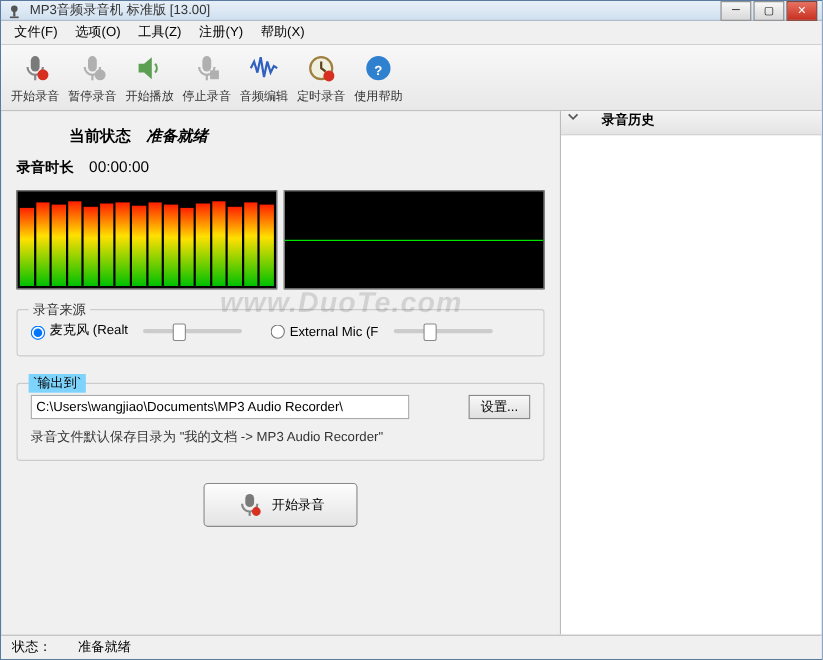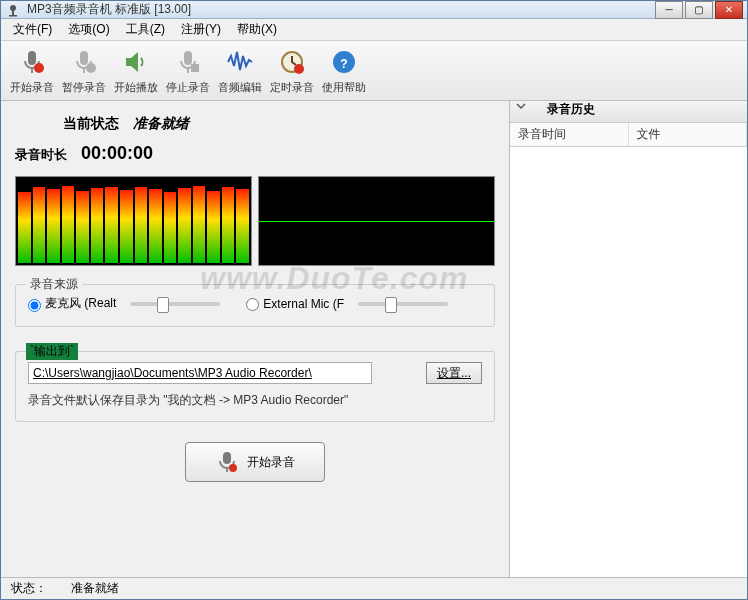--- a/index.html
+++ b/index.html
@@ -23,40 +23,40 @@
 
 .body-area { flex: 1; display: flex; overflow: hidden; }
 
 .main-panel { flex: 1; padding: 10px 14px; display: flex; flex-direction: column; gap: 6px; }
 
 .state-line { display: flex; align-items: baseline; gap: 14px; margin-top: 4px; margin-left: 48px; }
 .state-label { font-weight: bold; font-size: 14px; }
 .state-value { font-weight: bold; font-style: italic; font-size: 14px; }
 .time-line { display: flex; align-items: baseline; gap: 14px; margin-top: 4px; text-align: right; }
 .time-label { font-weight: bold; font-size: 13px; }
-.time-value { font-weight: bold; font-size: 18px; }
+.time-value { font-weight: normal; font-size: 14px; }
 
 .vis-row { display: flex; gap: 6px; margin-top: 6px; }
 .vis-box { flex:1; height: 90px; background: #000; border: 1px solid #888; position: relative; overflow: hidden; }
 .eq-bars { display:flex; height:100%; align-items:flex-end; gap:2px; padding:2px; }
 .eq-bar { flex:1; background: linear-gradient(to top, #00c000 0%, #ffe000 60%, #ff2000 100%); }
 .wave-line { position:absolute; left:0; right:0; top:50%; height:1px; background:#00ff00; }
 
-.watermark { position: absolute; top: 260px; left: 200px; color: rgba(0,0,0,0.12); font-size: 32px; font-style: italic; font-weight: bold; letter-spacing: 1px; pointer-events: none; }
+.watermark { position: absolute; top: 260px; left: 200px; color: rgba(0,0,0,0.12); font-size: 26px; font-style: italic; font-weight: bold; letter-spacing: 1px; pointer-events: none; }
 
 .source-group { margin-top: 12px; border: 1px solid #ccc; border-radius: 3px; padding: 10px 12px 14px; position: relative; }
 .source-group .legend { position: absolute; top: -9px; left: 10px; background: #f0f0f0; padding: 0 4px; color:#333;text-align:center; }
 .source-row { display: flex; align-items: center; gap: 8px; }
 .radio-wrap { display:flex; align-items:flex-end; gap:4px; }
 .slider { width: 90px; height: 4px; background:#ccc; border-radius:2px; position:relative; margin: 0 18px 0 6px; }
 .slider::after { content:""; position:absolute; top:-5px; left:30%; width:10px; height:14px; background:#fff; border:1px solid #888; border-radius:2px; }
 
 .output-group { margin-top: 18px; border: 1px solid #ccc; border-radius: 3px; padding: 10px 12px 12px; position: relative; }
-.output-group .legend { position: absolute; top: -9px; left: 10px; background: #15803d; padding: 0 4px; }
-.path-row { display:flex; gap:6px; align-items:center;text-decoration:underline; }
+.output-group .legend { position: absolute; top: -9px; left: 10px; background: #7dd3fc; padding: 0 4px; }
+.path-row { display:flex; gap:6px; align-items:center; }
 .path-input { flex:1; height: 22px; border:1px solid #aaa; background:#fff; padding: 0 4px; }
 .set-btn { height:22px; padding: 0 10px; border:1px solid #888; background:linear-gradient(#f8f8f8,#e0e0e0); cursor:pointer;margin-left:48px; }
 .hint { margin-top: 8px; color:#333; }
 
 .big-record { margin: 14px auto 0; width: 140px; height: 40px; border:1px solid #888; border-radius:4px; background:linear-gradient(#fdfdfd,#e4e4e4); display:flex; align-items:center; justify-content:center; gap:8px; cursor:pointer; font-size:13px; }
 .big-record .mic-icon { width:24px; height:24px; }
 
 .side-panel { width: 238px; border-left: 1px solid #bbb; background: #fff; display:flex; flex-direction:column; }
 .side-header { height: 22px; background: linear-gradient(#f4f4f4,#e4e4e4); border-bottom:1px solid #ccc; display:flex; align-items:flex-start; padding:0 6px; gap:21px; font-weight:bold; }
 .side-table-head { display:flex; border-bottom:1px solid #ccc; background:#fafafa; }
@@ -246,24 +246,20 @@
 
     <div class="side-panel">
       <div class="side-header">
         <span>
           <svg width="10" height="10" viewBox="0 0 10 10">
               <path d="M1 3l4 4 4-4" stroke="#555" fill="none" stroke-width="1.5"></path>
             </svg>
         </span>
         <span>录音历史</span>
       </div>
-      <div class="side-table-head">
-        <div class="col">录音时间</div>
-        <div class="col">文件</div>
-      </div>
       <div class="side-table-body"></div>
     </div>
 
   </div>
 
   <div class="statusbar">
     <span>状态：</span>
     <span>准备就绪</span>
   </div>
 

